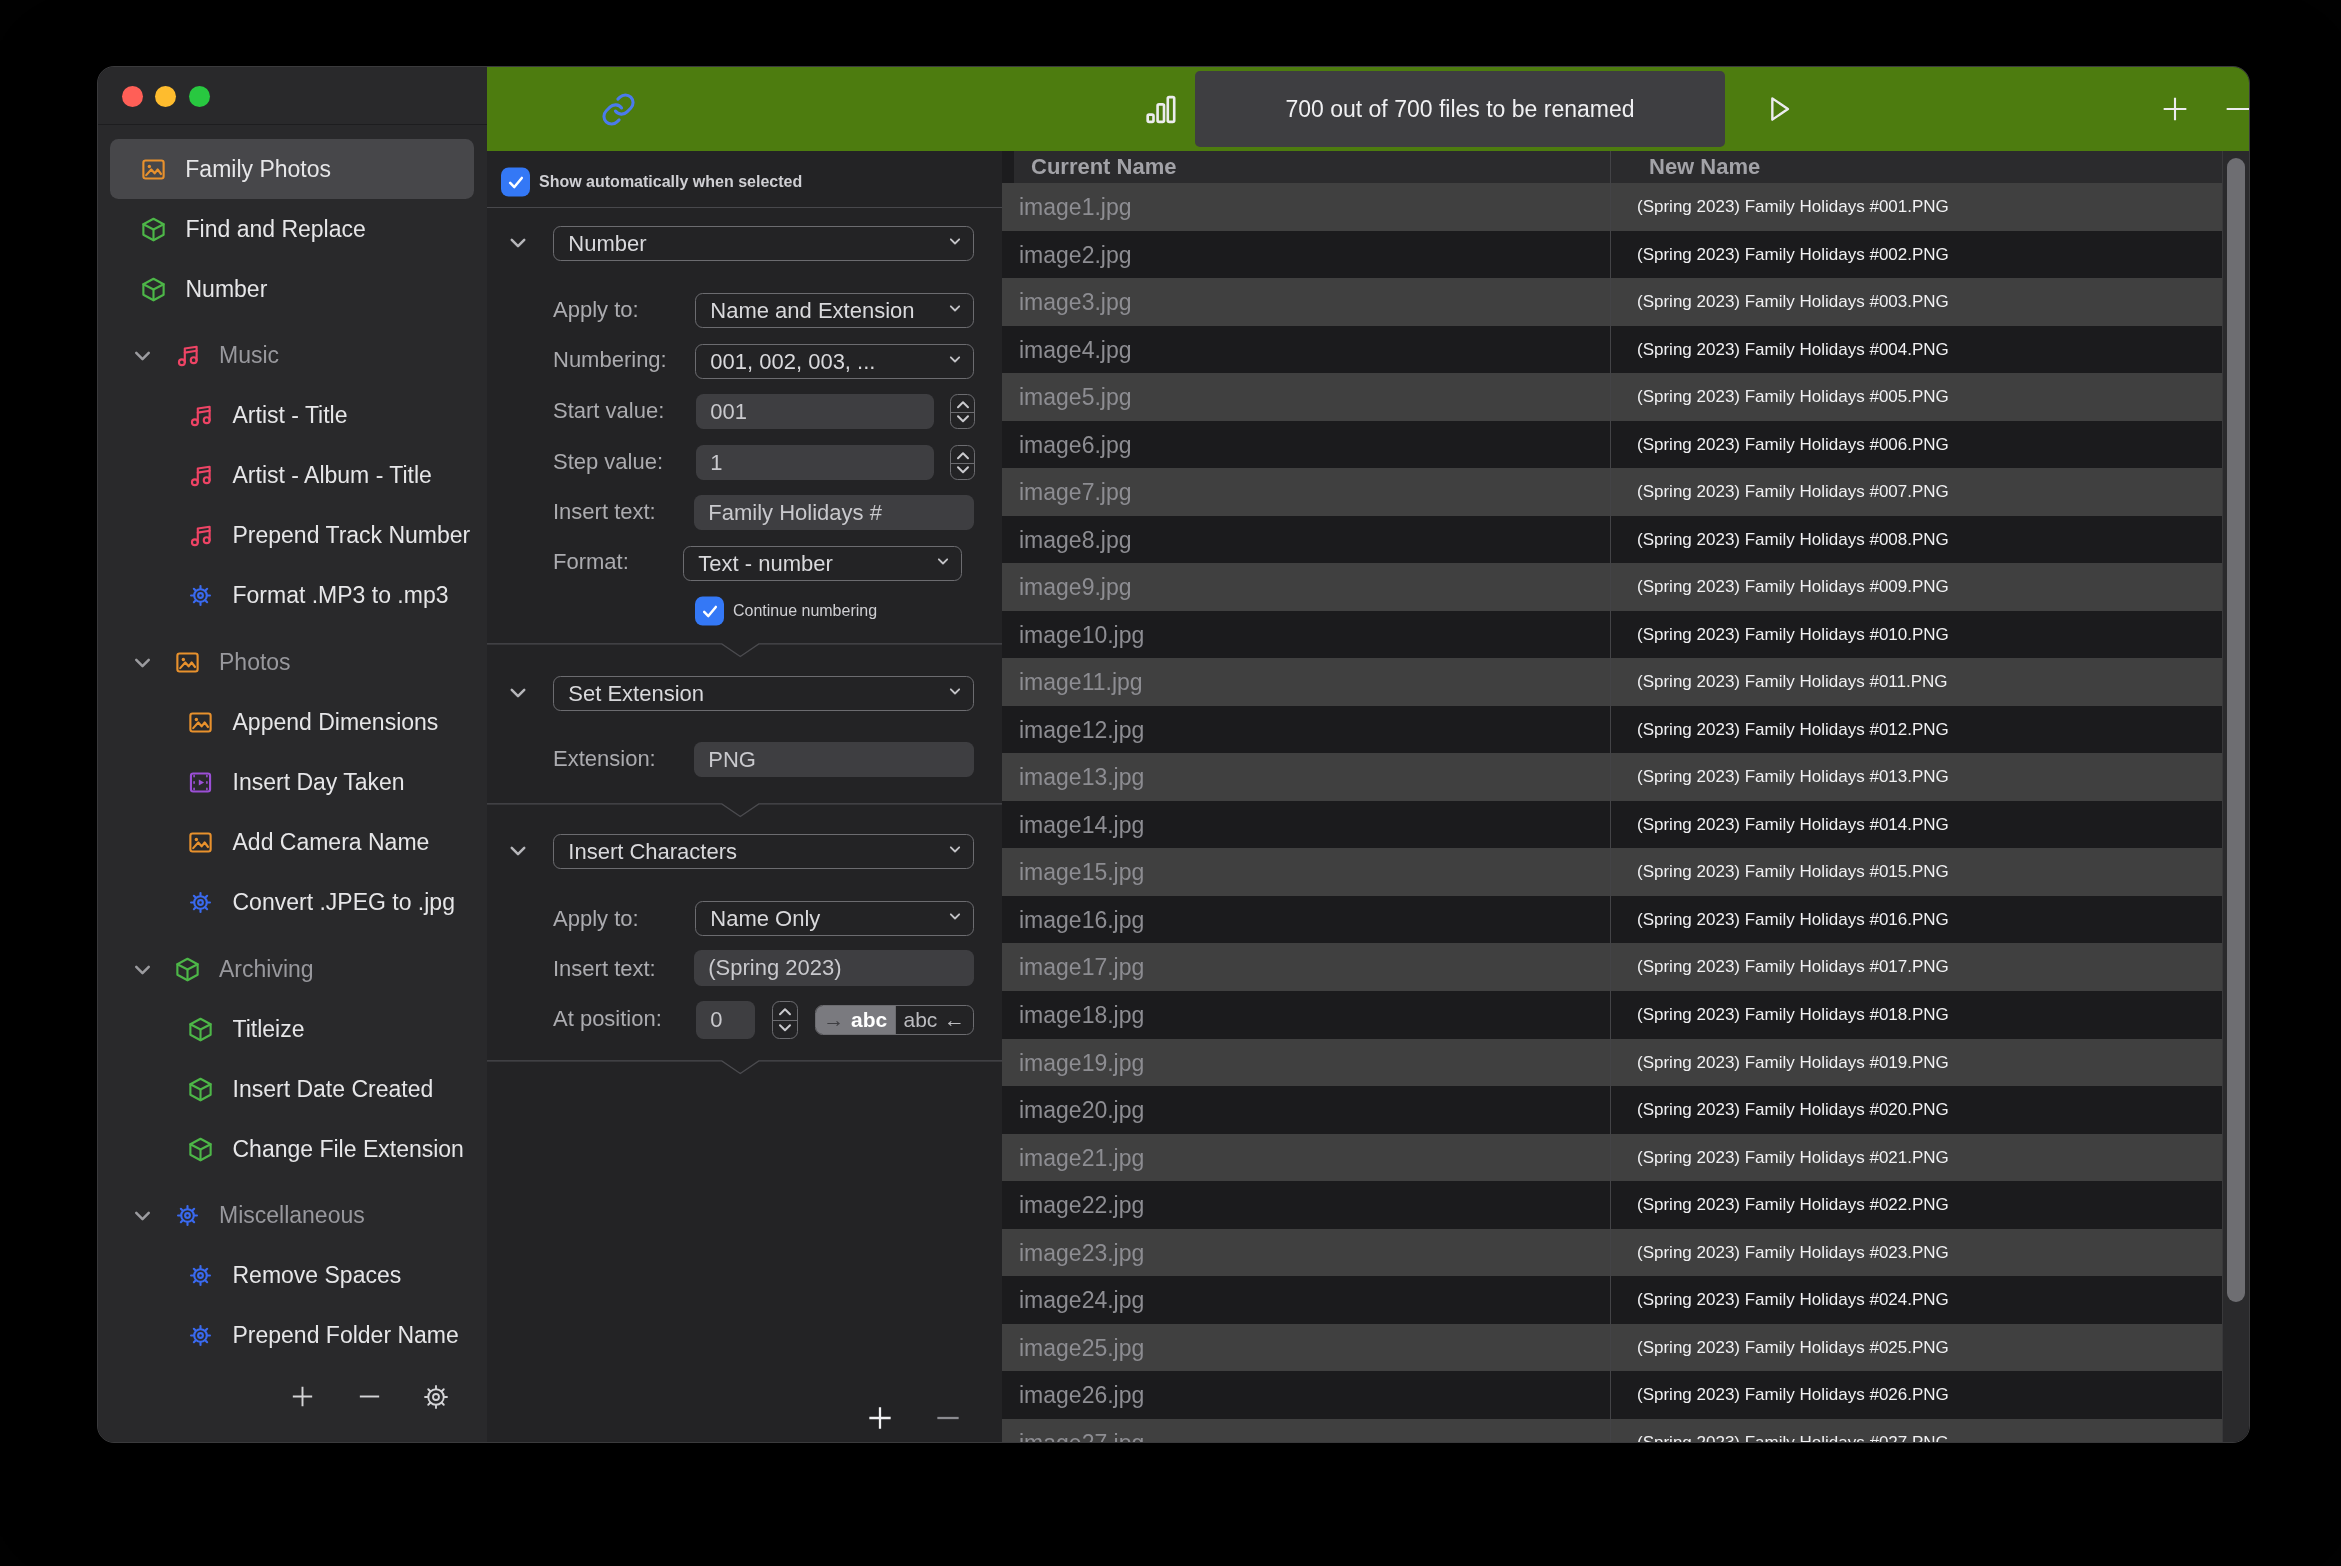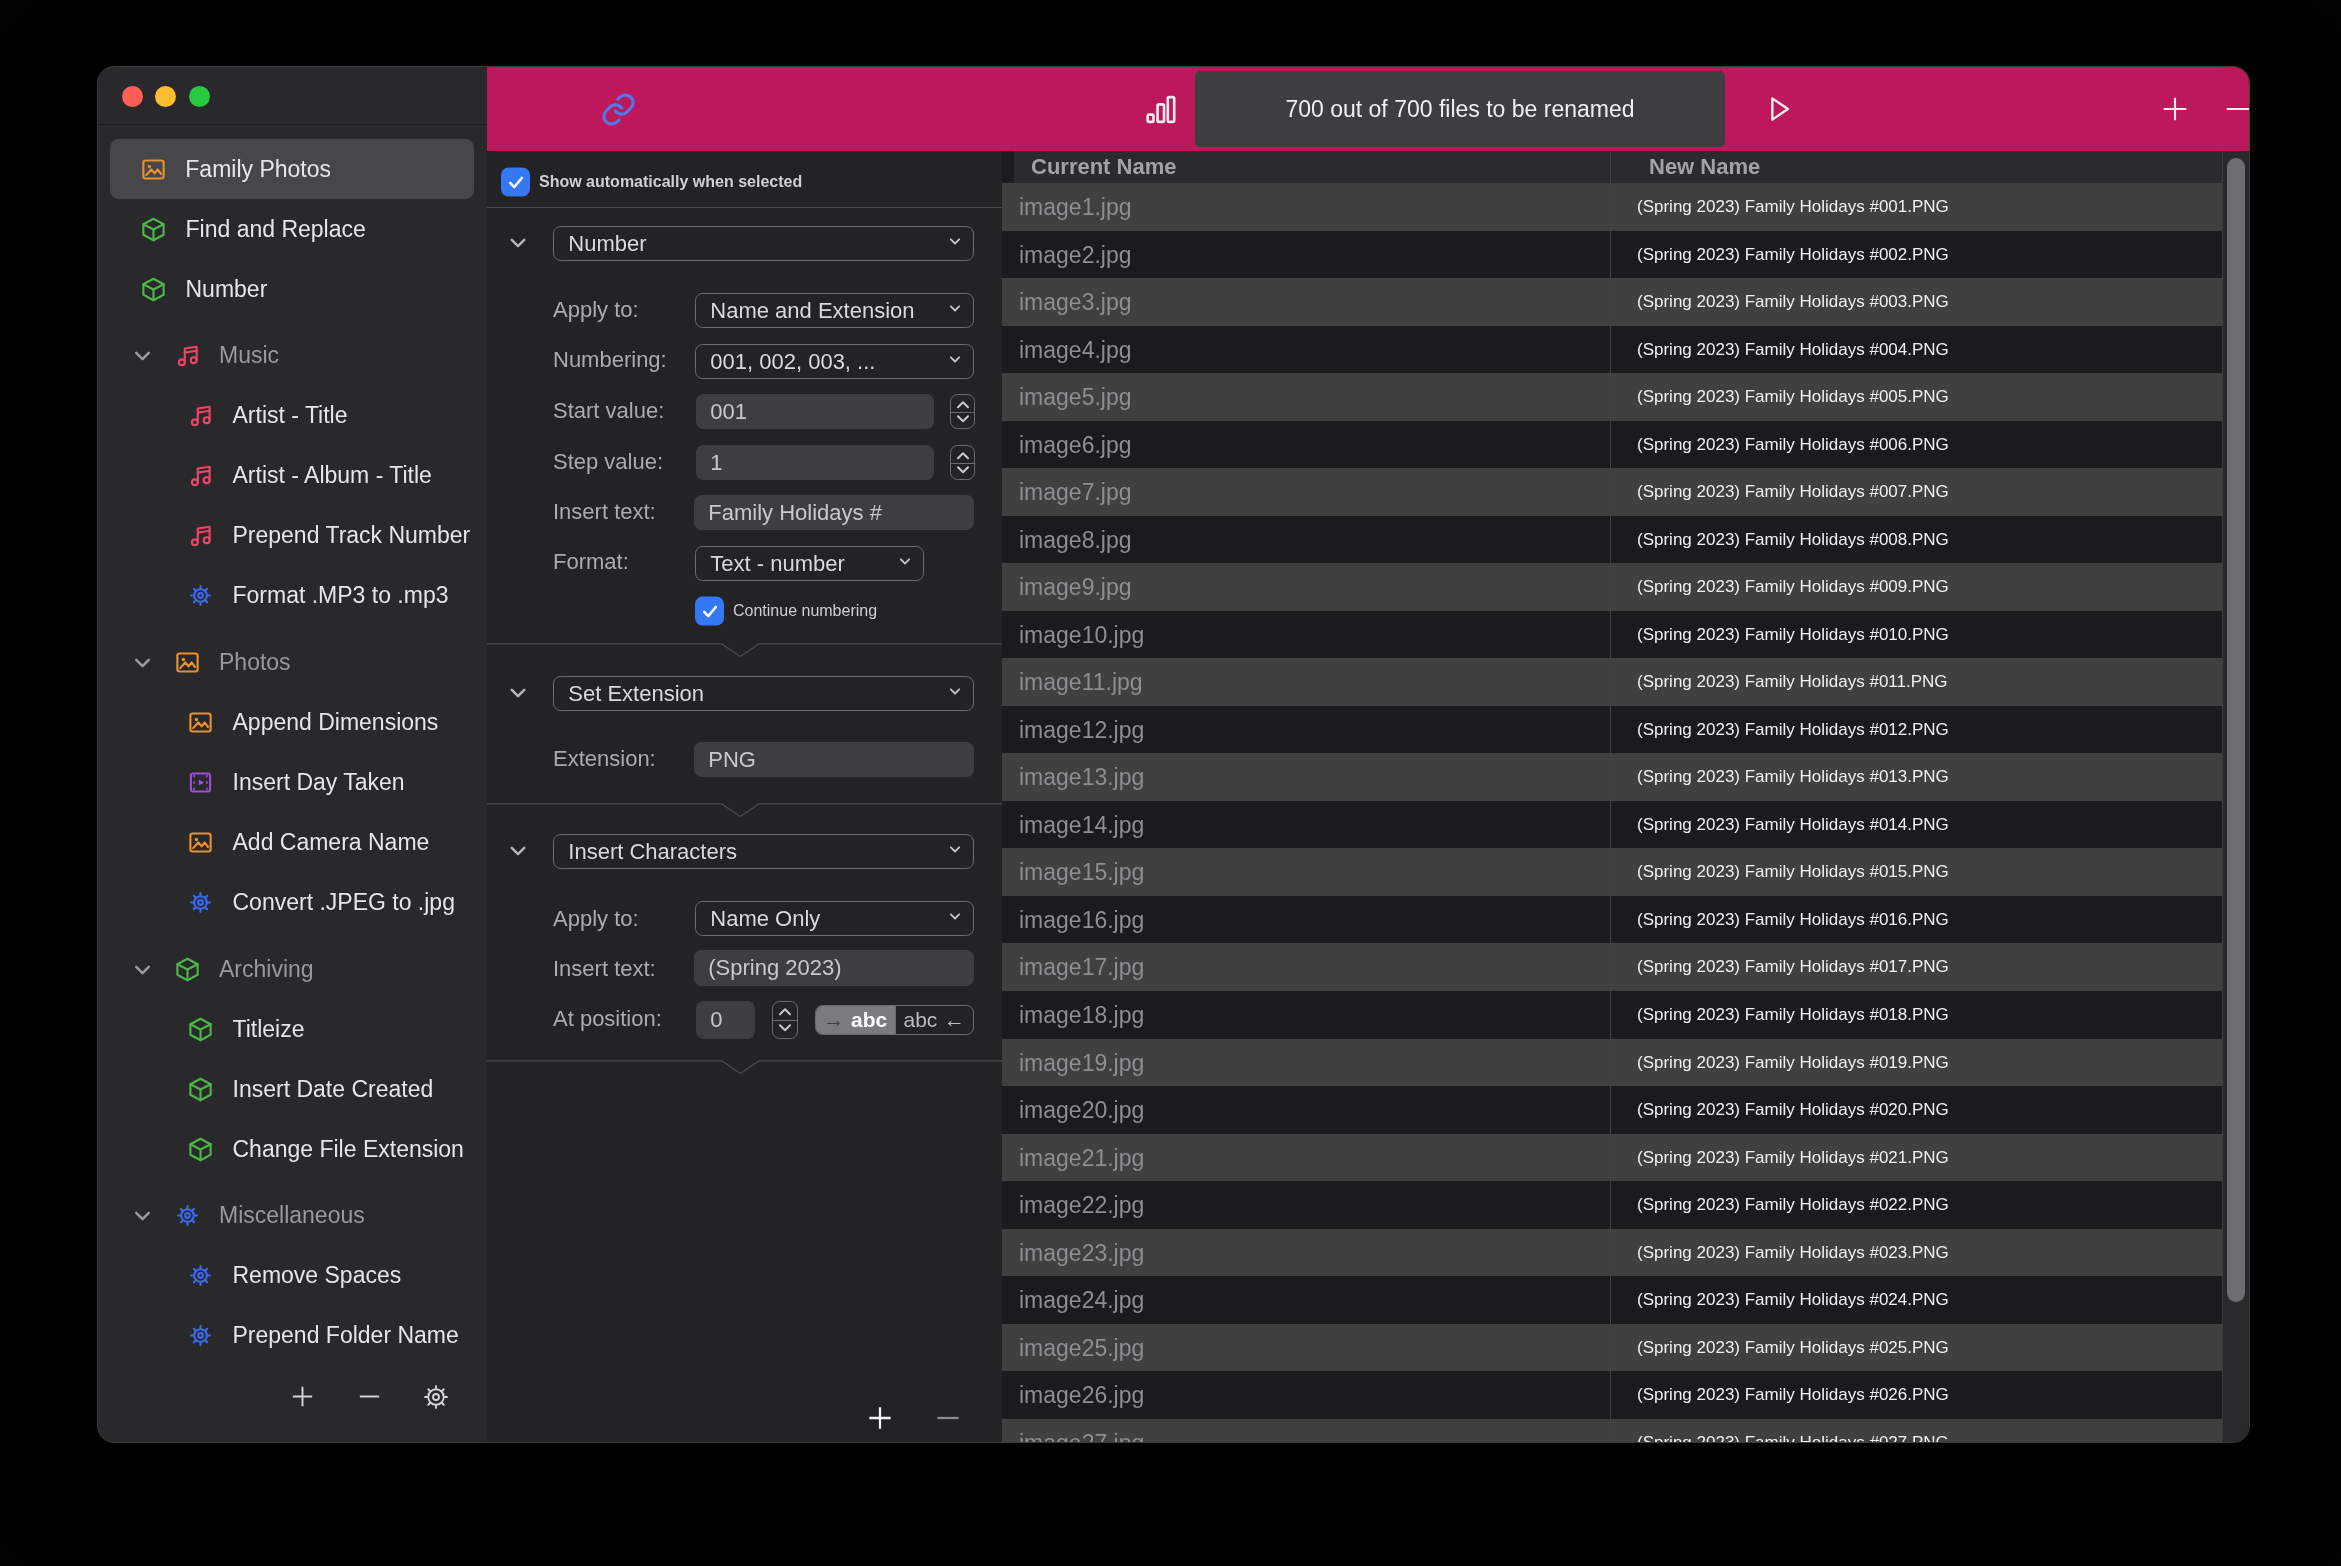--- a/index.html
+++ b/index.html
@@ -15,21 +15,21 @@
   .srow{height:60px;display:flex;align-items:center;color:#e6e6e8;font-size:23px;}
   .srow.item{padding-left:42px;}
   .srow.group{padding-left:32px;color:#98989d;font-weight:500;margin-top:6.7px;}
   .srow.child{padding-left:89px;}
   .srow .ic{width:27px;height:27px;margin-right:18.5px;flex:0 0 auto;display:flex;align-items:center;justify-content:center;}
   .srow .chev{width:25px;height:25px;margin-right:18.5px;flex:0 0 auto;color:#9b9b9f;}
   .srow.sel{background:#47474a;border-radius:8.4px;margin-left:11.8px;margin-right:11.8px;padding-left:30px;}
   .side-footer{position:absolute;left:0;bottom:18.5px;width:100%;height:54px;}
   .sfbtn{position:absolute;top:0;width:54px;height:54px;display:flex;align-items:center;justify-content:center;color:#d4d4d6;background:none;border:none;cursor:pointer;}
   
-  .toolbar{position:absolute;left:389px;top:0;width:1762px;height:84px;background:#be185d;border-bottom:0.8px solid #151517;}
+  .toolbar{position:absolute;left:389px;top:0;width:1762px;height:84px;background:#4d7c0f;border-bottom:0.8px solid #151517;}
   .tbtn{position:absolute;background:none;border:none;padding:0;display:flex;align-items:center;justify-content:center;color:#ececee;cursor:pointer;}
   .statusbox{position:absolute;left:708px;top:4.2px;width:530px;height:76px;background:#3e3e41;border-radius:5px;
              display:flex;align-items:center;justify-content:center;color:#f0f0f2;font-size:23px;font-weight:500;}
   
   .panel{position:absolute;left:389px;top:84px;width:515px;height:1291px;background:#232325;border-right:0.8px solid #161618;}
   .lbl{position:absolute;color:#ababaf;font-size:22px;transform:translateY(-50%);}
   .dd{position:absolute;border:1.3px solid #6c6c70;border-radius:7.6px;display:flex;align-items:center;
       color:#d9d9dc;font-size:22px;padding-left:14.3px;box-sizing:border-box;}
   .dd .ddchev{position:absolute;right:8.4px;top:50%;transform:translateY(-50%);color:#c2c2c6;}
   .inp{position:absolute;background:#3e3e41;border-radius:7.6px;display:flex;align-items:center;
@@ -455,21 +455,21 @@
           <path d="M3 5l6 6 6-6"></path>
         </svg>
     </div>
 
     <span class="lbl" style="left:66px;top:361px;">Insert text:</span>
     <div class="inp" style="left:207px;top:344px;width:280px;height:35px;">
       <span>Family Holidays #</span>
     </div>
 
     <span class="lbl" style="left:66px;top:411px;">Format:</span>
-    <div class="dd" style="left:208px;top:395px;width:229px;height:35px;">
+    <div class="dd" style="left:196px;top:395px;width:279px;height:35px;">
       <span>Text - number</span>
       <span class="ddchev"><svg width="20" height="20" viewBox="0 0 24 24" fill="none" stroke="currentColor" stroke-width="2.2" stroke-linecap="round" stroke-linejoin="round">
             <path d="M7 10l5 5 5-5"></path>
           </svg></span>
     </div>
 
     <span class="chkbox" style="left:208px;top:460px;">
       <svg width="20" height="20" viewBox="0 0 24 24" fill="none" stroke="#fff" stroke-width="3" stroke-linecap="round" stroke-linejoin="round">
           <path d="M5 12.5l5 5L19 6.5"></path>
         </svg>

